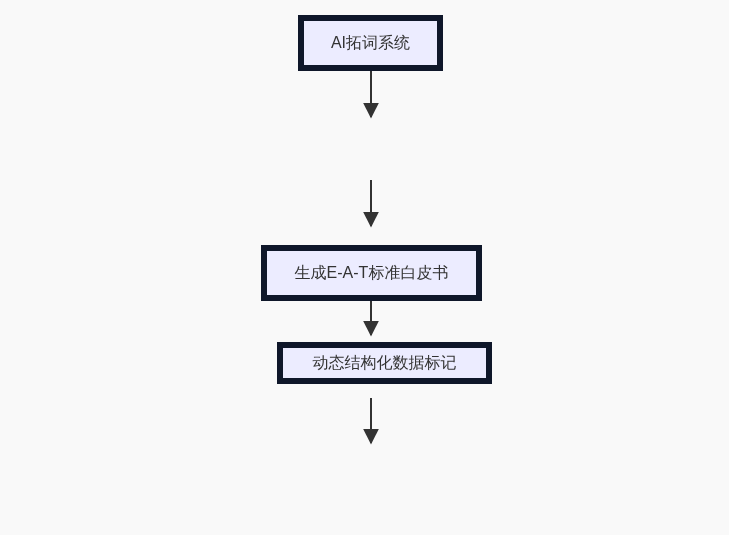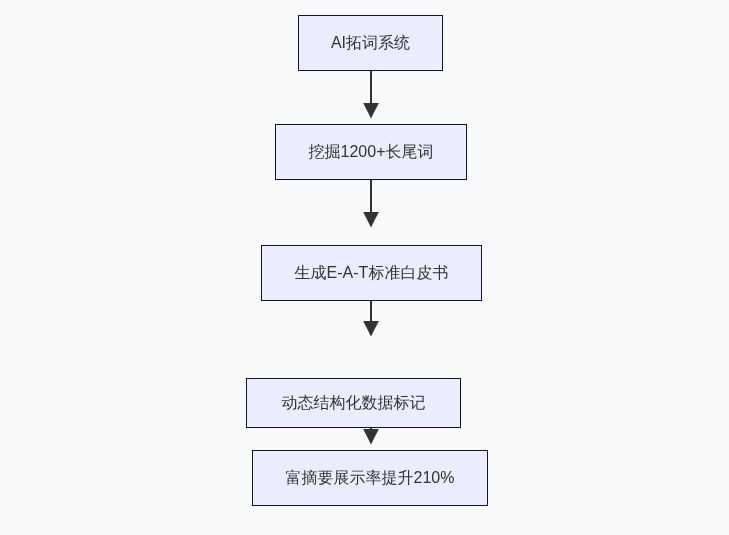--- a/index.html
+++ b/index.html
@@ -18,33 +18,33 @@
     position: absolute;
     top: 0;
     left: 0;
     width: 729px;
     height: 535px;
   }
   .flow-node {
     position: absolute;
     box-sizing: border-box;
     background: #ECECFF;
-    border: 1px solid #0f172a;
+    border: 6px solid #0f172a;
     color: #333333;
     font-size: 16px;
     display: flex;
     align-items: center;
     justify-content: center;
     text-align: center;
     white-space: nowrap;
   }
   .n1 { left: 298px; top: 15px;  width: 145px; height: 56px; }
   .n2 { left: 275px; top: 124px; width: 192px; height: 56px; }
   .n3 { left: 261px; top: 245px; width: 221px; height: 56px; }
-  .n4 { left: 246px; top: 342px; width: 215px; height: 50px; margin-top: 36px; }
+  .n4 { left: 277px; top: 342px; width: 215px; height: 42px; }
   .n5 { left: 252px; top: 450px; width: 236px; height: 56px; }
   .edge-line {
     stroke: #333333;
     stroke-width: 2px;
     fill: none;
   }
 </style>
 </head>
 <body>
 
@@ -59,29 +59,23 @@
     <line class="edge-line" x1="371" y1="71" x2="371" y2="117" marker-end="url(#arrowhead)"></line>
     <line class="edge-line" x1="371" y1="180" x2="371" y2="226" marker-end="url(#arrowhead)"></line>
     <line class="edge-line" x1="371" y1="289" x2="371" y2="335" marker-end="url(#arrowhead)"></line>
     <line class="edge-line" x1="371" y1="398" x2="371" y2="443" marker-end="url(#arrowhead)"></line>
   </svg>
 
   <div class="flow-node n1">
     <span>AI拓词系统</span>
   </div>
 
-  <div class="flow-node n2">
-    <span>挖掘1200+长尾词</span>
-  </div>
 
   <div class="flow-node n3">
     <span>生成E-A-T标准白皮书</span>
   </div>
 
   <div class="flow-node n4">
     <span>动态结构化数据标记</span>
   </div>
 
-  <div class="flow-node n5">
-    <span>富摘要展示率提升210%</span>
-  </div>
 
 </div>
 
 </body></html>

